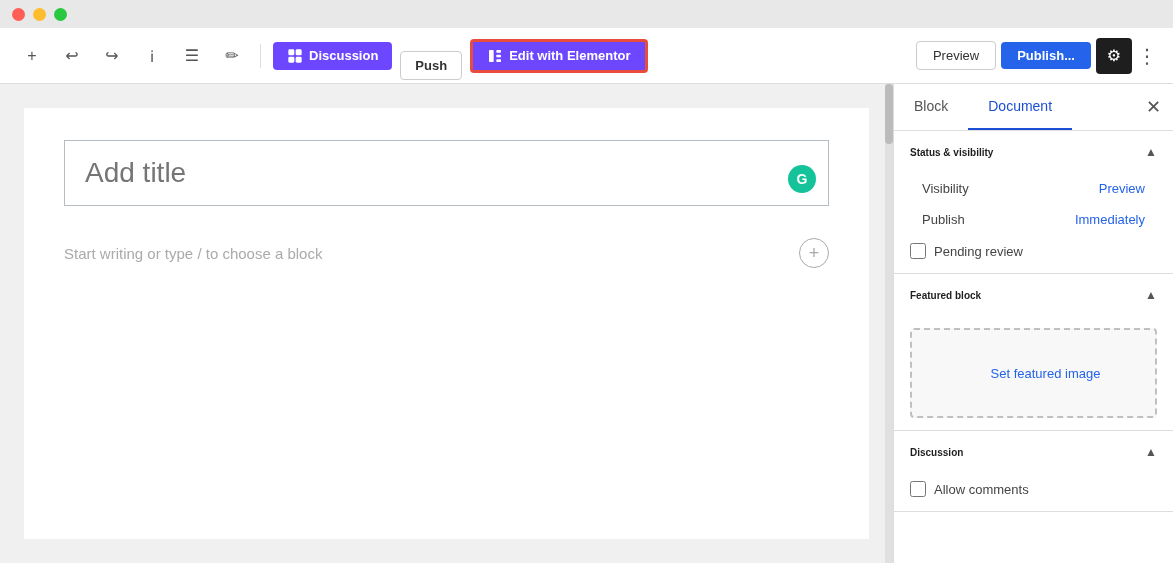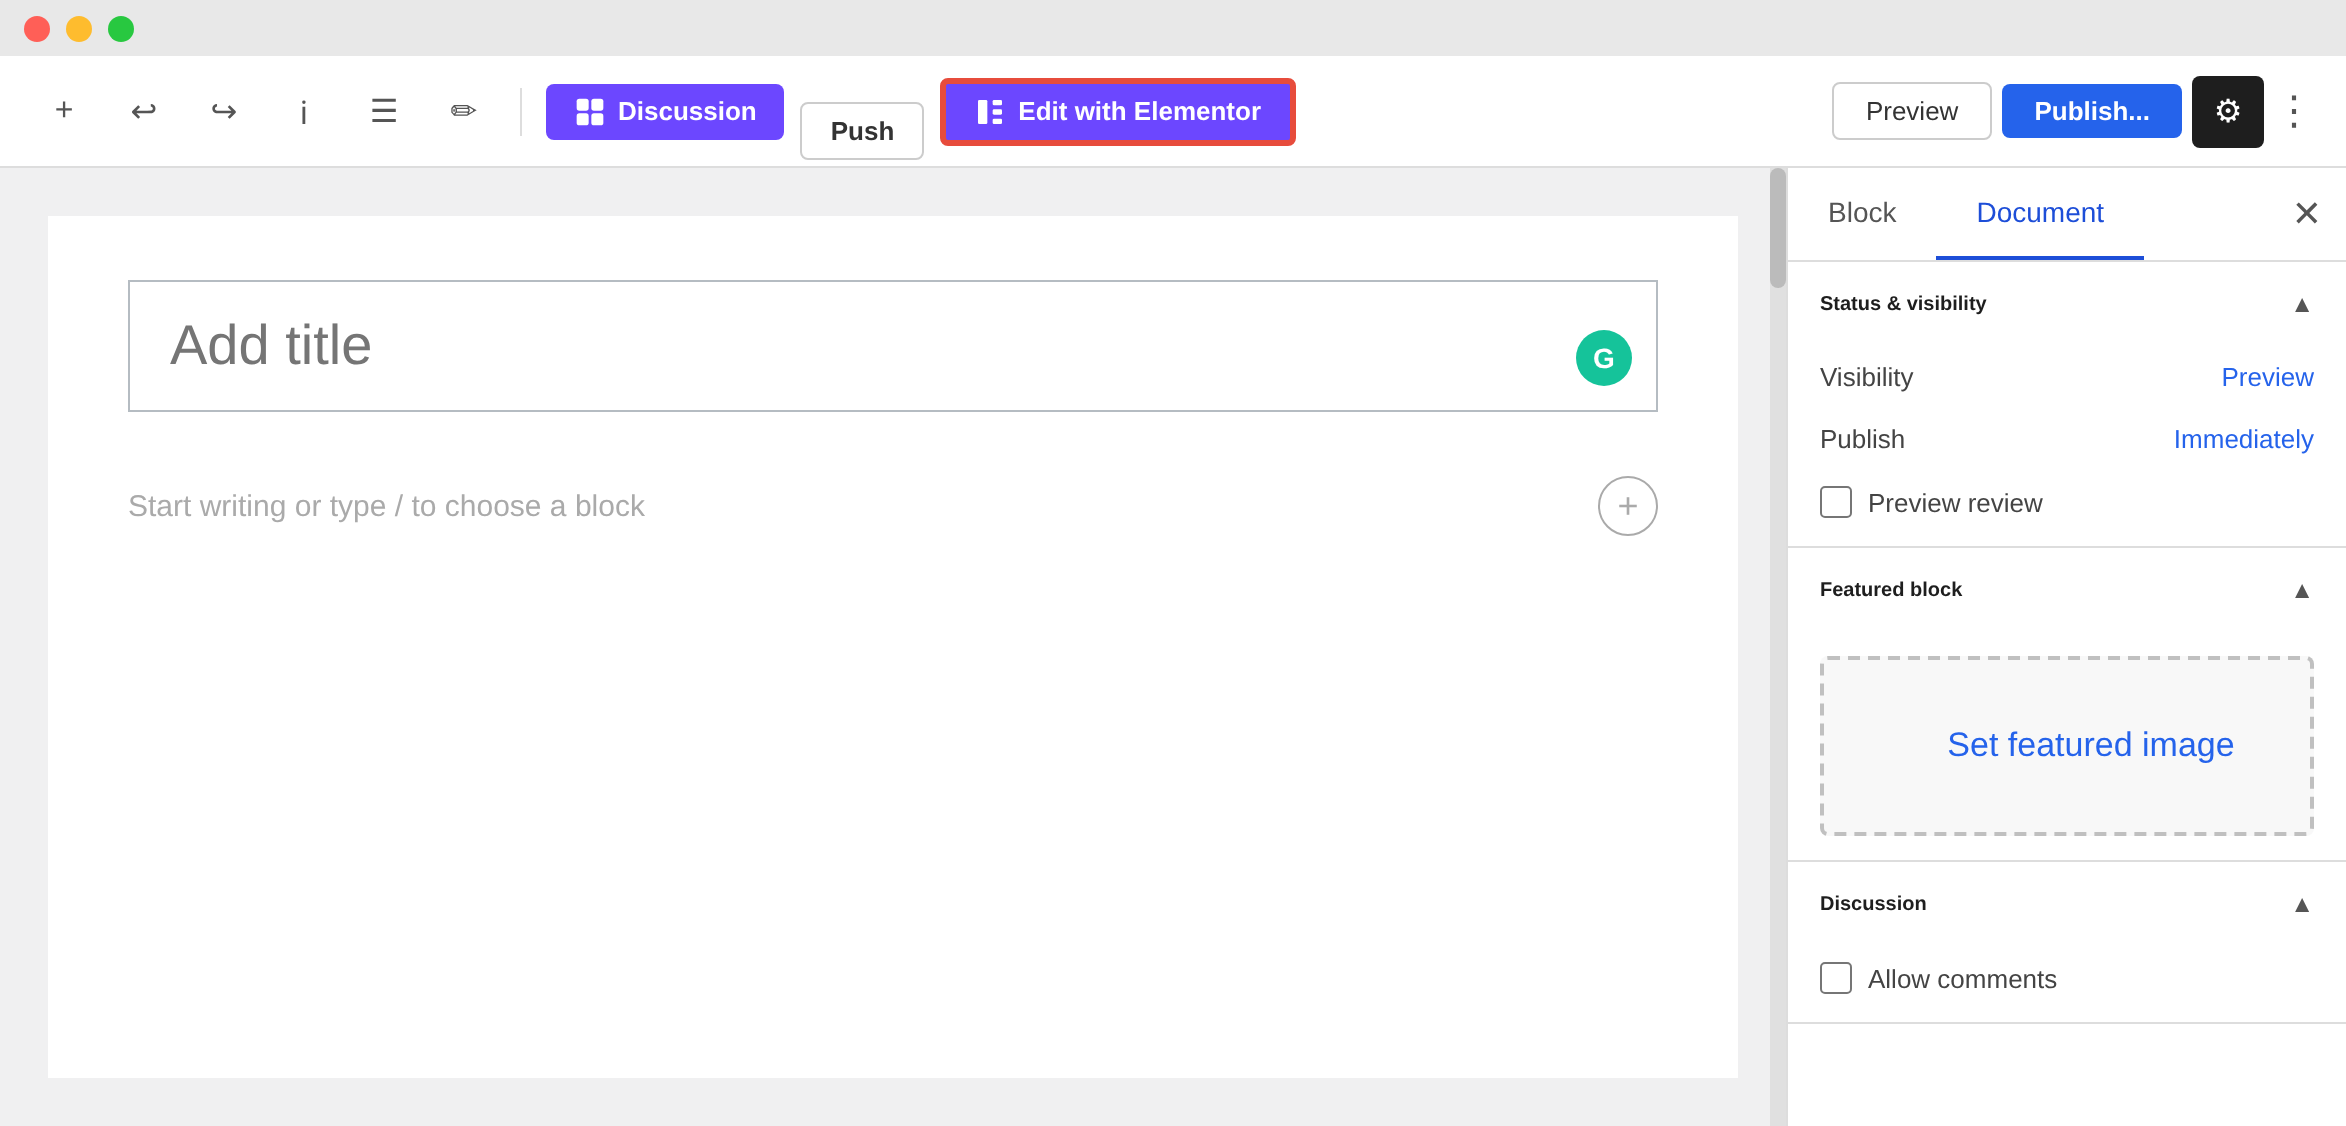--- a/index.html
+++ b/index.html
@@ -292,21 +292,21 @@
     .chevron-icon {
       color: #555;
       font-size: 12px;
     }
 
     
     .field-row {
       display: flex;
       align-items: center;
       justify-content: space-between;
-      padding: 8px 16px;
+      padding: 8px 28px;
     }
     .field-label {
       font-size: 13px;
       color: #444;
     }
     .field-link {
       font-size: 13px;
       color: #2563eb;
       text-decoration: none;
       cursor: pointer;
@@ -463,31 +463,31 @@
       <div class="field-row">
         <span class="field-label">Visibility</span>
         <a class="field-link">Preview</a>
       </div>
       <div class="field-row">
         <span class="field-label">Publish</span>
         <a class="field-link">Immediately</a>
       </div>
       <div class="checkbox-row">
         <input type="checkbox" style="">
-        <span class="checkbox-label">Preview review</span>
+        <span class="checkbox-label">Pending review</span>
       </div>
     </div>
 
     <div class="panel-section">
       <div class="section-header">
         <span class="section-title">Featured block</span>
         <span class="chevron-icon">▲</span>
       </div>
       <div class="featured-image-placeholder">
-        <span style="color:#2563eb;font-size:17px;margin-left:24px;">Set featured image</span>
+        <span style="color:#2563eb;font-size:13px;margin-left:24px;">Set featured image</span>
       </div>
     </div>
 
     <div class="panel-section discussion-section">
       <div class="section-header">
         <span class="section-title">Discussion</span>
         <span class="chevron-icon">▲</span>
       </div>
       <div class="checkbox-row">
         <input type="checkbox" style="">

